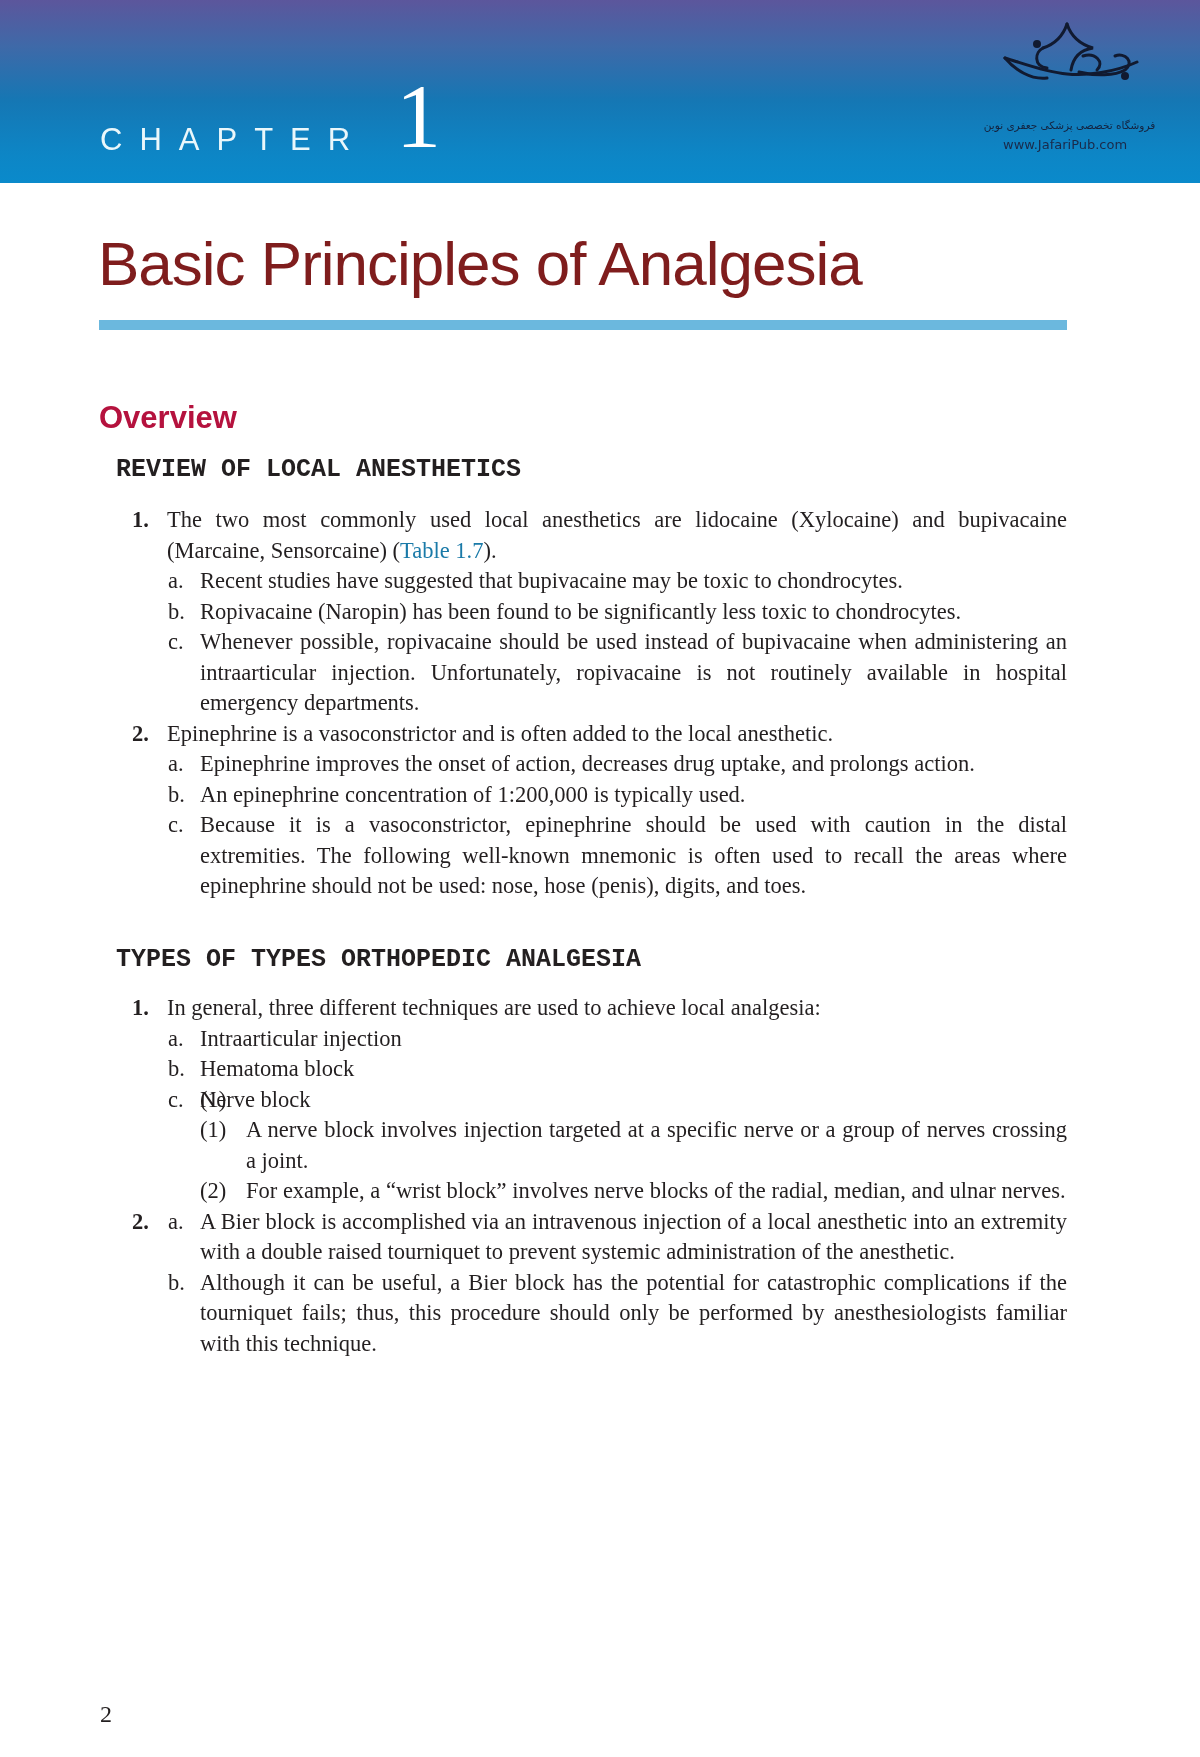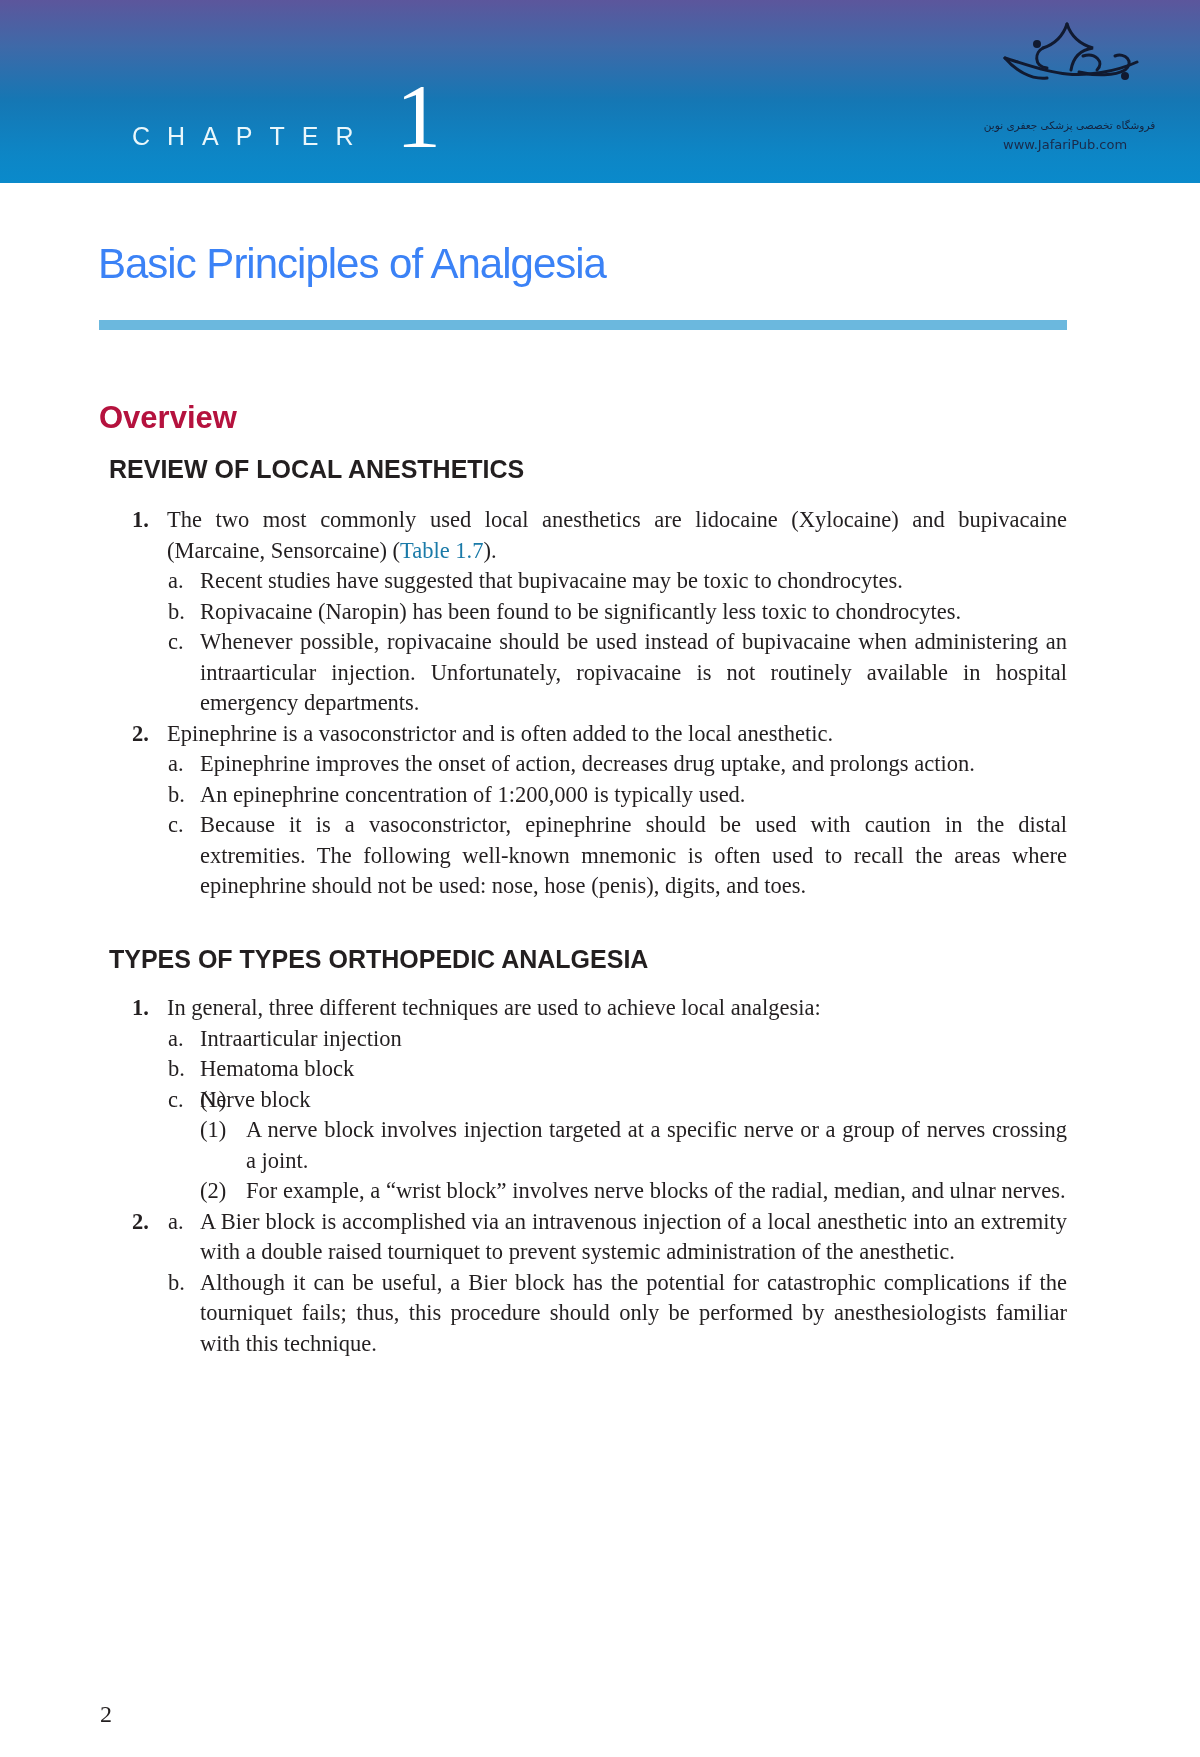--- a/index.html
+++ b/index.html
@@ -6,53 +6,53 @@
   body {
     width: 1200px; height: 1757px; position: relative; background: #ffffff;
     overflow: hidden; color: #231f20;
   }
   .header-band {
     position: absolute; left: 0; top: 0; width: 1200px; height: 183px;
     background: linear-gradient(180deg, #5c569c 0%, #3f69a8 25%, #1577b4 55%, #0d86c6 85%, #0a8acb 100%);
   }
   .chapter-label {
     position: absolute; left: 100px; top: 122px;
-    font-family: "Liberation Sans", sans-serif; font-size: 25px; letter-spacing: 17px;
-    color: #eaf7fb; font-weight: normal; margin-left: 32px;
+    font-family: "Liberation Sans", sans-serif; font-size: 31px; letter-spacing: 17px;
+    color: #eaf7fb; font-weight: normal;
   }
   .chapter-number {
     position: absolute; left: 396px; top: 72px;
     font-family: "Liberation Serif", serif; font-size: 90px; color: #ffffff; line-height: 1;
   }
   .logo {
     position: absolute; left: 975px; top: 18px; width: 200px; height: 120px;
   }
   .logo-url {
     position: absolute; left: 1003px; top: 90px; font-family: "DejaVu Sans", sans-serif;
     font-size: 13px; color: #1a2a4a; margin-top: 47px;
   }
   .logo-tagline {
     position: absolute; left: 977px; top: 119px; font-family: "DejaVu Sans", sans-serif;
     font-size: 10.5px; color: #14223e; direction: rtl; width: 185px; text-align: center;
   }
   .chapter-title {
-    position: absolute; left: 98px; top: 240px;
-    font-family: "Liberation Sans", sans-serif; font-weight: 300; font-size: 42px;
-    color: #3b82f6; letter-spacing: -1px; -webkit-text-stroke: 0;
+    position: absolute; left: 98px; top: 228px;
+    font-family: "Liberation Sans", sans-serif; font-weight: 300; font-size: 62px;
+    color: #7f1d1d; letter-spacing: -1px; -webkit-text-stroke: 0;
   }
   .title-rule {
     position: absolute; left: 99px; top: 320px; width: 968px; height: 10px; background: #6bb8de;
   }
   .overview {
     position: absolute; left: 99px; top: 400px;
     font-family: "Liberation Sans", sans-serif; font-weight: bold; font-size: 31px; color: #b5123e;
   }
   .section-heading {
-    position: absolute; left: 109px;
-    font-family: Liberation Sans, sans-serif; font-weight: bold; font-size: 25px; color: #231f20;
+    position: absolute; left: 116px;
+    font-family: Liberation Mono, monospace; font-weight: bold; font-size: 25px; color: #231f20;
   }
   .body-text {
     position: absolute; left: 130px; width: 937px;
     font-family: "Liberation Serif", serif; font-size: 22.5px; line-height: 30.5px; color: #231f20;
   }
   .li { position: relative; }
   .lvl1 { padding-left: 37px; }
   .lvl2 { padding-left: 70px; }
   .lvl3 { padding-left: 116px; }
   .marker { position: absolute; top: 0; }

